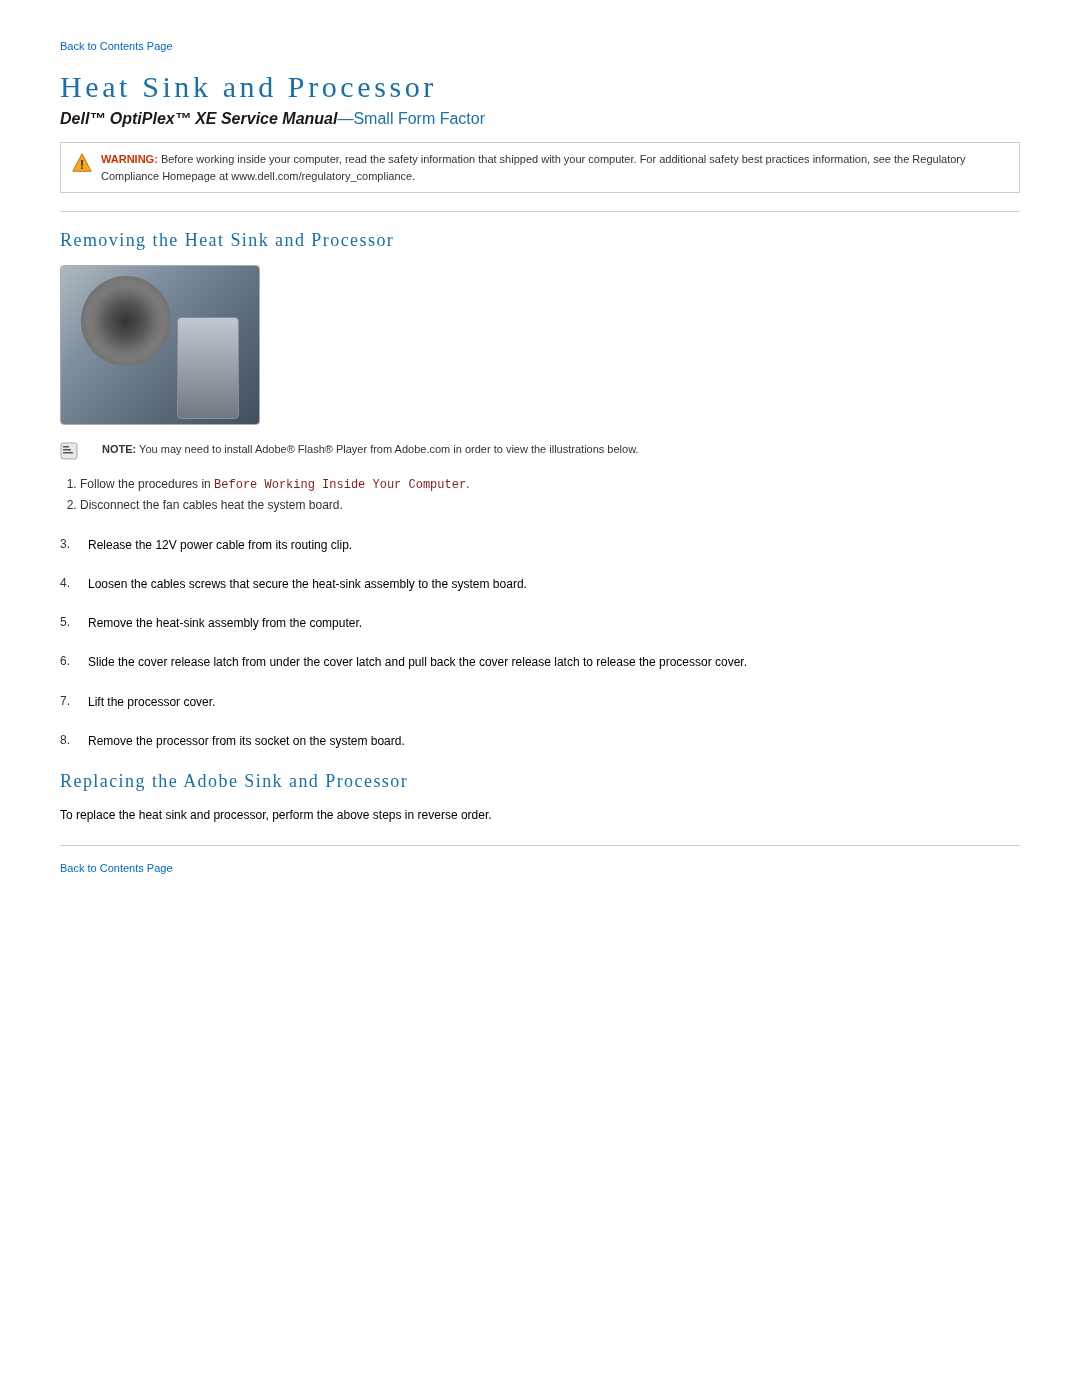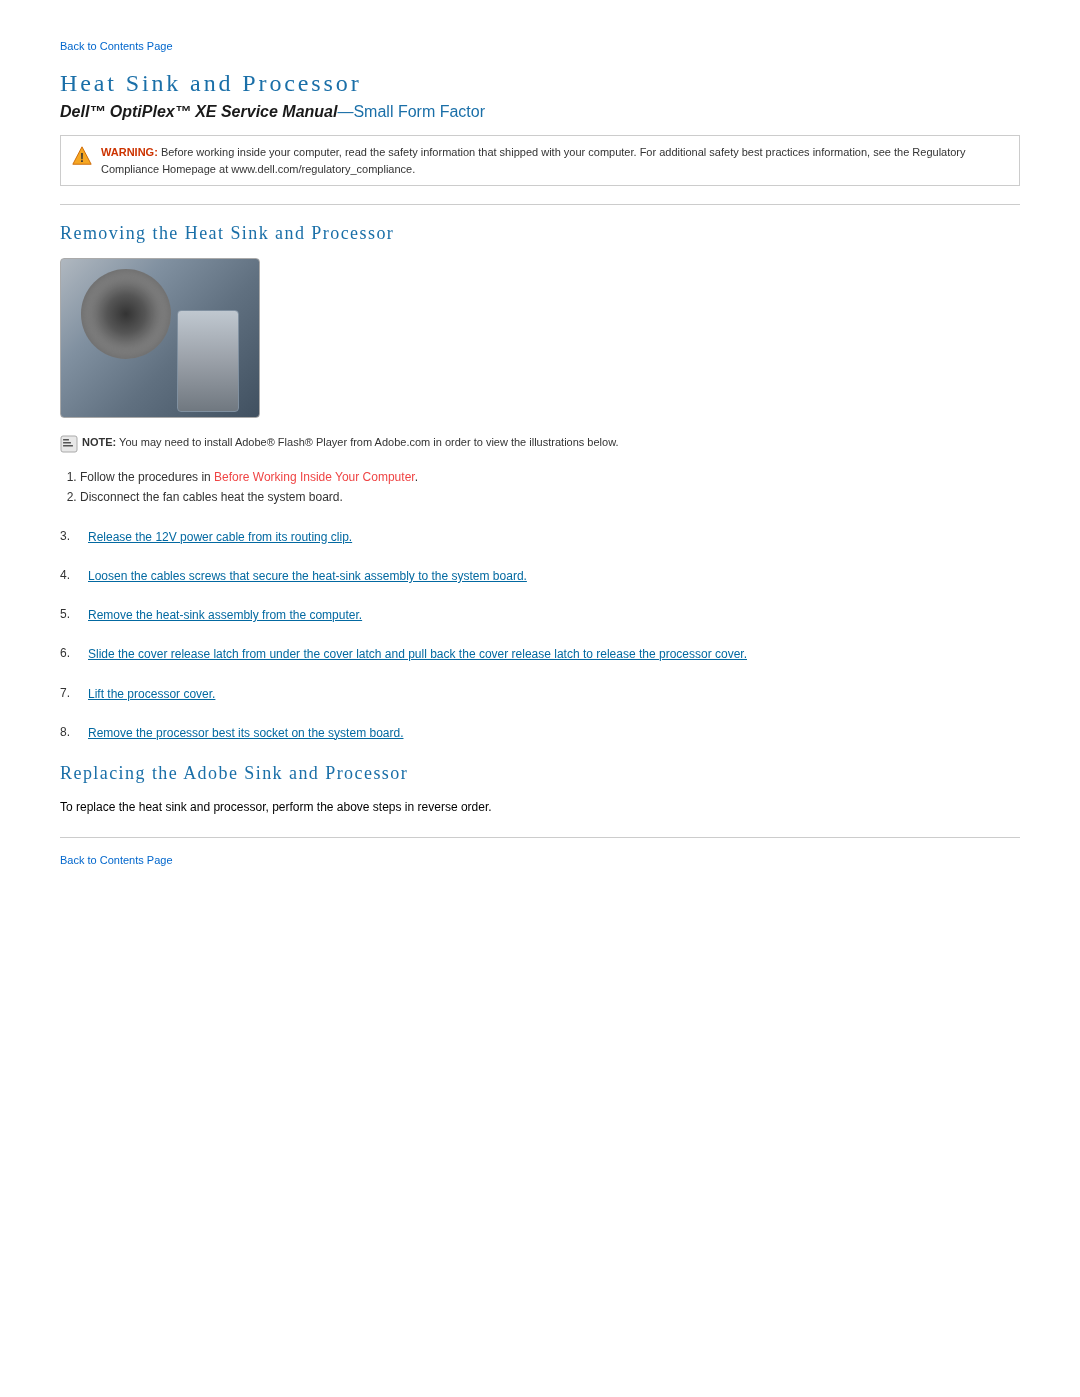--- a/index.html
+++ b/index.html
@@ -13,21 +13,21 @@
     }
     .back-link {
       color: #0066cc;
       text-decoration: none;
       font-size: 11px;
       display: block;
       margin-bottom: 18px;
     }
     h1.page-title {
       font-family: Georgia, serif;
-      font-size: 24px;
+      font-size: 30px;
       font-weight: normal;
       color: #1a6fa8;
       letter-spacing: 0.12em;
       margin-bottom: 6px;
     }
     .subtitle {
       font-size: 16px;
       font-weight: bold;
       color: #1a1a1a;
       margin-bottom: 14px;
@@ -111,21 +111,21 @@
       background: linear-gradient(180deg, #c0c8d0 0%, #9aa0a8 50%, #707880 100%);
       position: absolute;
       bottom: 5px;
       right: 20px;
       border-radius: 4px;
       border: 1px solid #8090a0;
     }
     .note-box {
       display: flex;
       align-items: flex-start;
-      gap: 4px;
+      gap: 24px;
       margin-bottom: 14px;
       font-size: 11px;
       color: #333;
       line-height: 1.5;
     }
     .note-icon {
       width: 18px;
       height: 18px;
       flex-shrink: 0;
       margin-top: 1px;
@@ -136,43 +136,43 @@
       align-items: flex-start;
     }
     .step-number {
       font-size: 12px;
       color: #333;
       min-width: 28px;
       padding-top: 1px;
     }
     .step-text {
       font-size: 12px;
-      color: #0369a1;
+      color: #000000;
       line-height: 1.6;
       flex: 1;
-      text-decoration: underline;
     }
     .replace-text {
       font-size: 12px;
       color: #000000;
       line-height: 1.6;
       margin-bottom: 20px;
     }
     .steps-early-list {
       margin-left: 20px;
       margin-bottom: 20px;
     }
     .steps-early-list li {
       font-size: 12px;
       line-height: 1.7;
       color: #333;
     }
     .steps-early-list li a {
-      color: #ef4444;
+      color: #7f1d1d;
       text-decoration: none;
+      font-family: Liberation Mono, monospace;
     }
   </style>
 </head>
 <body>
 
 <a class="back-link" href="#">Back to Contents Page</a>
 
 <h1 class="page-title">Heat Sink and Processor</h1>
 
 <div class="subtitle">
@@ -242,21 +242,21 @@
   <span class="step-text">Slide the cover release latch from under the cover latch and pull back the cover release latch to release the processor cover.</span>
 </div>
 
 <div class="step-item">
   <span class="step-number">7.</span>
   <span class="step-text">Lift the processor cover.</span>
 </div>
 
 <div class="step-item">
   <span class="step-number">8.</span>
-  <span class="step-text">Remove the processor best its socket on the system board.</span>
+  <span class="step-text">Remove the processor from its socket on the system board.</span>
 </div>
 
 <h2 class="section-title">Replacing the Adobe Sink and Processor</h2>
 
 <p class="replace-text">To replace the heat sink and processor, perform the above steps in reverse order.</p>
 
 <hr class="divider">
 
 <a class="back-link" href="#">Back to Contents Page</a>
 

